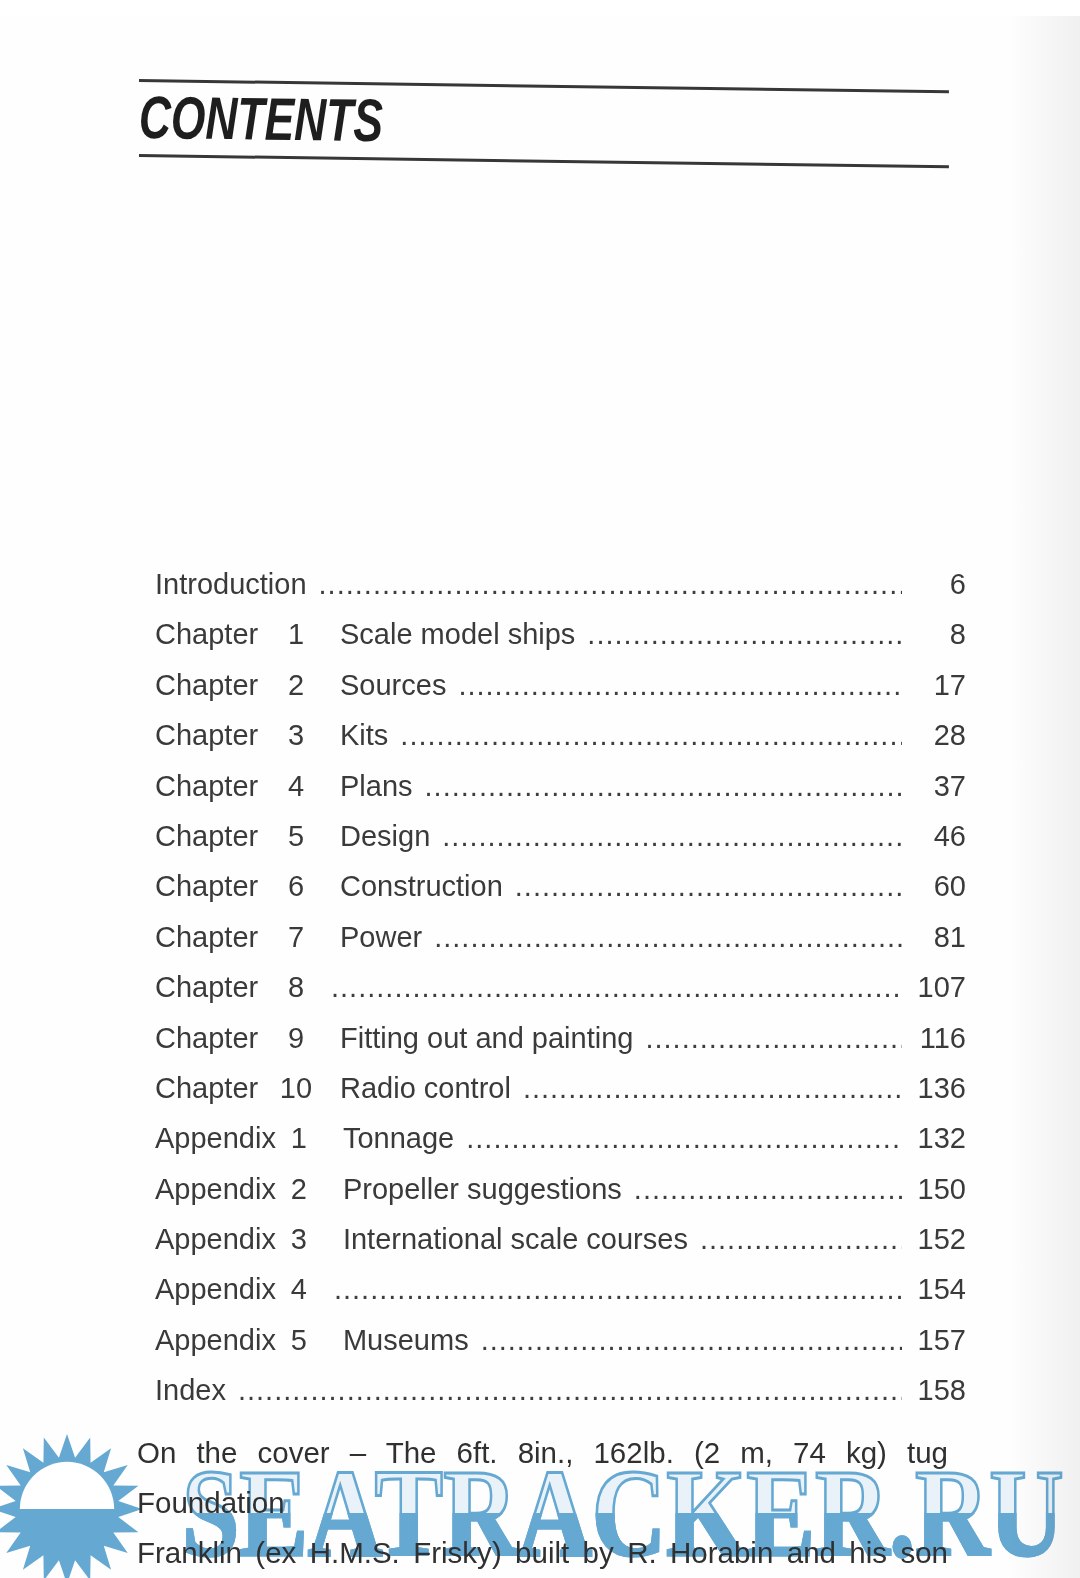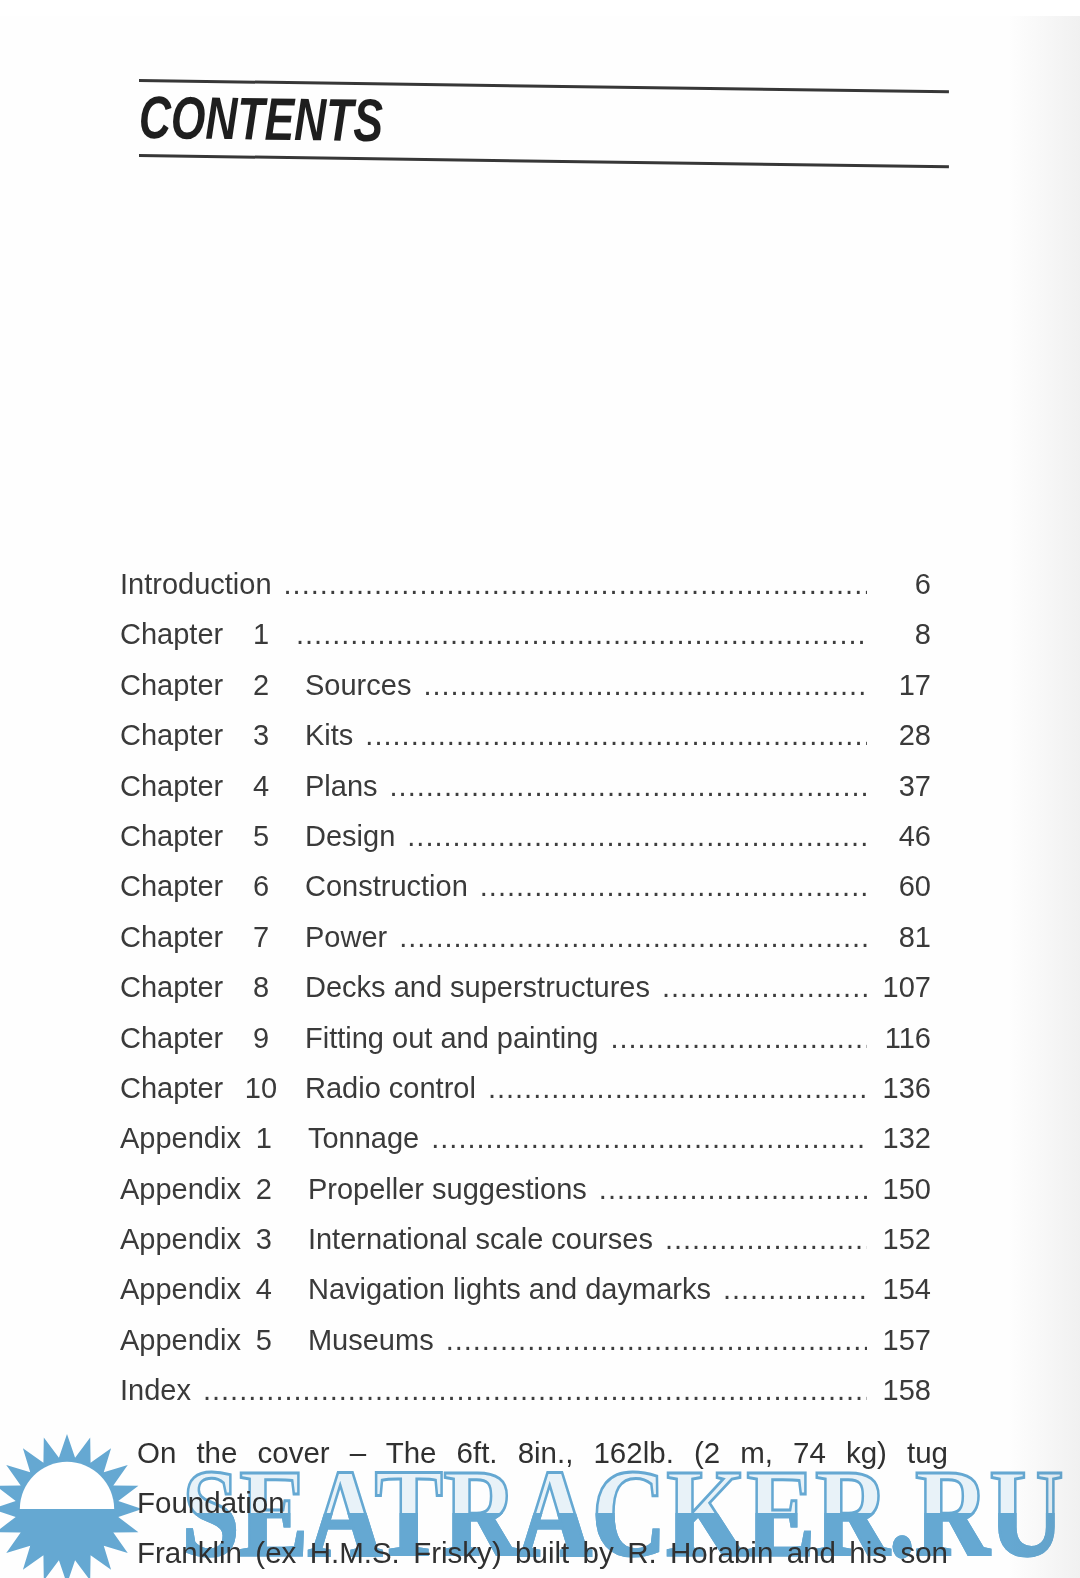--- a/index.html
+++ b/index.html
@@ -19,21 +19,21 @@
   .rule-top    { top:63px; }
   .rule-bottom { top:138px; }
   .page-title {
     position:absolute; left:139px; top:72px; margin:0;
     font-size:60px; line-height:60px; font-weight:bold; font-style:italic;
     color:#1e1e1e; white-space:nowrap; letter-spacing:0;
     transform:scaleX(0.74) rotate(0.55deg); transform-origin:left top;
   }
 
   
-  .toc { position:absolute; left:120px; top:543px; width:811px; font-size:29px; }
+  .toc { position:absolute; left:155px; top:543px; width:811px; font-size:29px; }
   .row { display:flex; align-items:baseline; height:50.4px; line-height:50.4px; }
   .c-label { flex:0 0 118px; white-space:nowrap; }
   .c-num   { flex:0 0 46px; text-align:center; }
   .c-title { flex:0 0 auto; margin-left:21px; white-space:nowrap; }
   .c-dots  {
     flex:1 1 auto; overflow:hidden; white-space:nowrap;
     margin-left:12px; letter-spacing:1px; color:#3d3d3d;
   }
   .c-page  { flex:0 0 58px; text-align:right; margin-left:6px; }
   .row.plain .c-label { flex:0 0 auto; }
@@ -86,20 +86,21 @@
     <div class="row plain">
       <span class="c-label">Introduction</span>
 
       <span class="c-dots">....................................................................................................................................................................................</span>
       <span class="c-page">6</span>
     </div>
 
     <div class="row">
       <span class="c-label">Chapter</span>
       <span class="c-num">1</span>
+      <span class="c-title">Scale model ships</span>
       <span class="c-dots">....................................................................................................................................................................................</span>
       <span class="c-page">8</span>
     </div>
 
     <div class="row">
       <span class="c-label">Chapter</span>
       <span class="c-num">2</span>
       <span class="c-title">Sources</span>
       <span class="c-dots">....................................................................................................................................................................................</span>
       <span class="c-page">17</span>
@@ -141,21 +142,20 @@
       <span class="c-label">Chapter</span>
       <span class="c-num">7</span>
       <span class="c-title">Power</span>
       <span class="c-dots">....................................................................................................................................................................................</span>
       <span class="c-page">81</span>
     </div>
 
     <div class="row">
       <span class="c-label">Chapter</span>
       <span class="c-num">8</span>
-      <span class="c-title">Decks and superstructures</span>
       <span class="c-dots">....................................................................................................................................................................................</span>
       <span class="c-page">107</span>
     </div>
 
     <div class="row">
       <span class="c-label">Chapter</span>
       <span class="c-num">9</span>
       <span class="c-title">Fitting out and painting</span>
       <span class="c-dots">....................................................................................................................................................................................</span>
       <span class="c-page">116</span>
@@ -189,21 +189,20 @@
       <span class="c-label">Appendix</span>
       <span class="c-num">3</span>
       <span class="c-title">International scale courses</span>
       <span class="c-dots">....................................................................................................................................................................................</span>
       <span class="c-page">152</span>
     </div>
 
     <div class="row">
       <span class="c-label">Appendix</span>
       <span class="c-num">4</span>
-      <span class="c-title">Navigation lights and daymarks</span>
       <span class="c-dots">....................................................................................................................................................................................</span>
       <span class="c-page">154</span>
     </div>
 
     <div class="row">
       <span class="c-label">Appendix</span>
       <span class="c-num">5</span>
       <span class="c-title">Museums</span>
       <span class="c-dots">....................................................................................................................................................................................</span>
       <span class="c-page">157</span>

